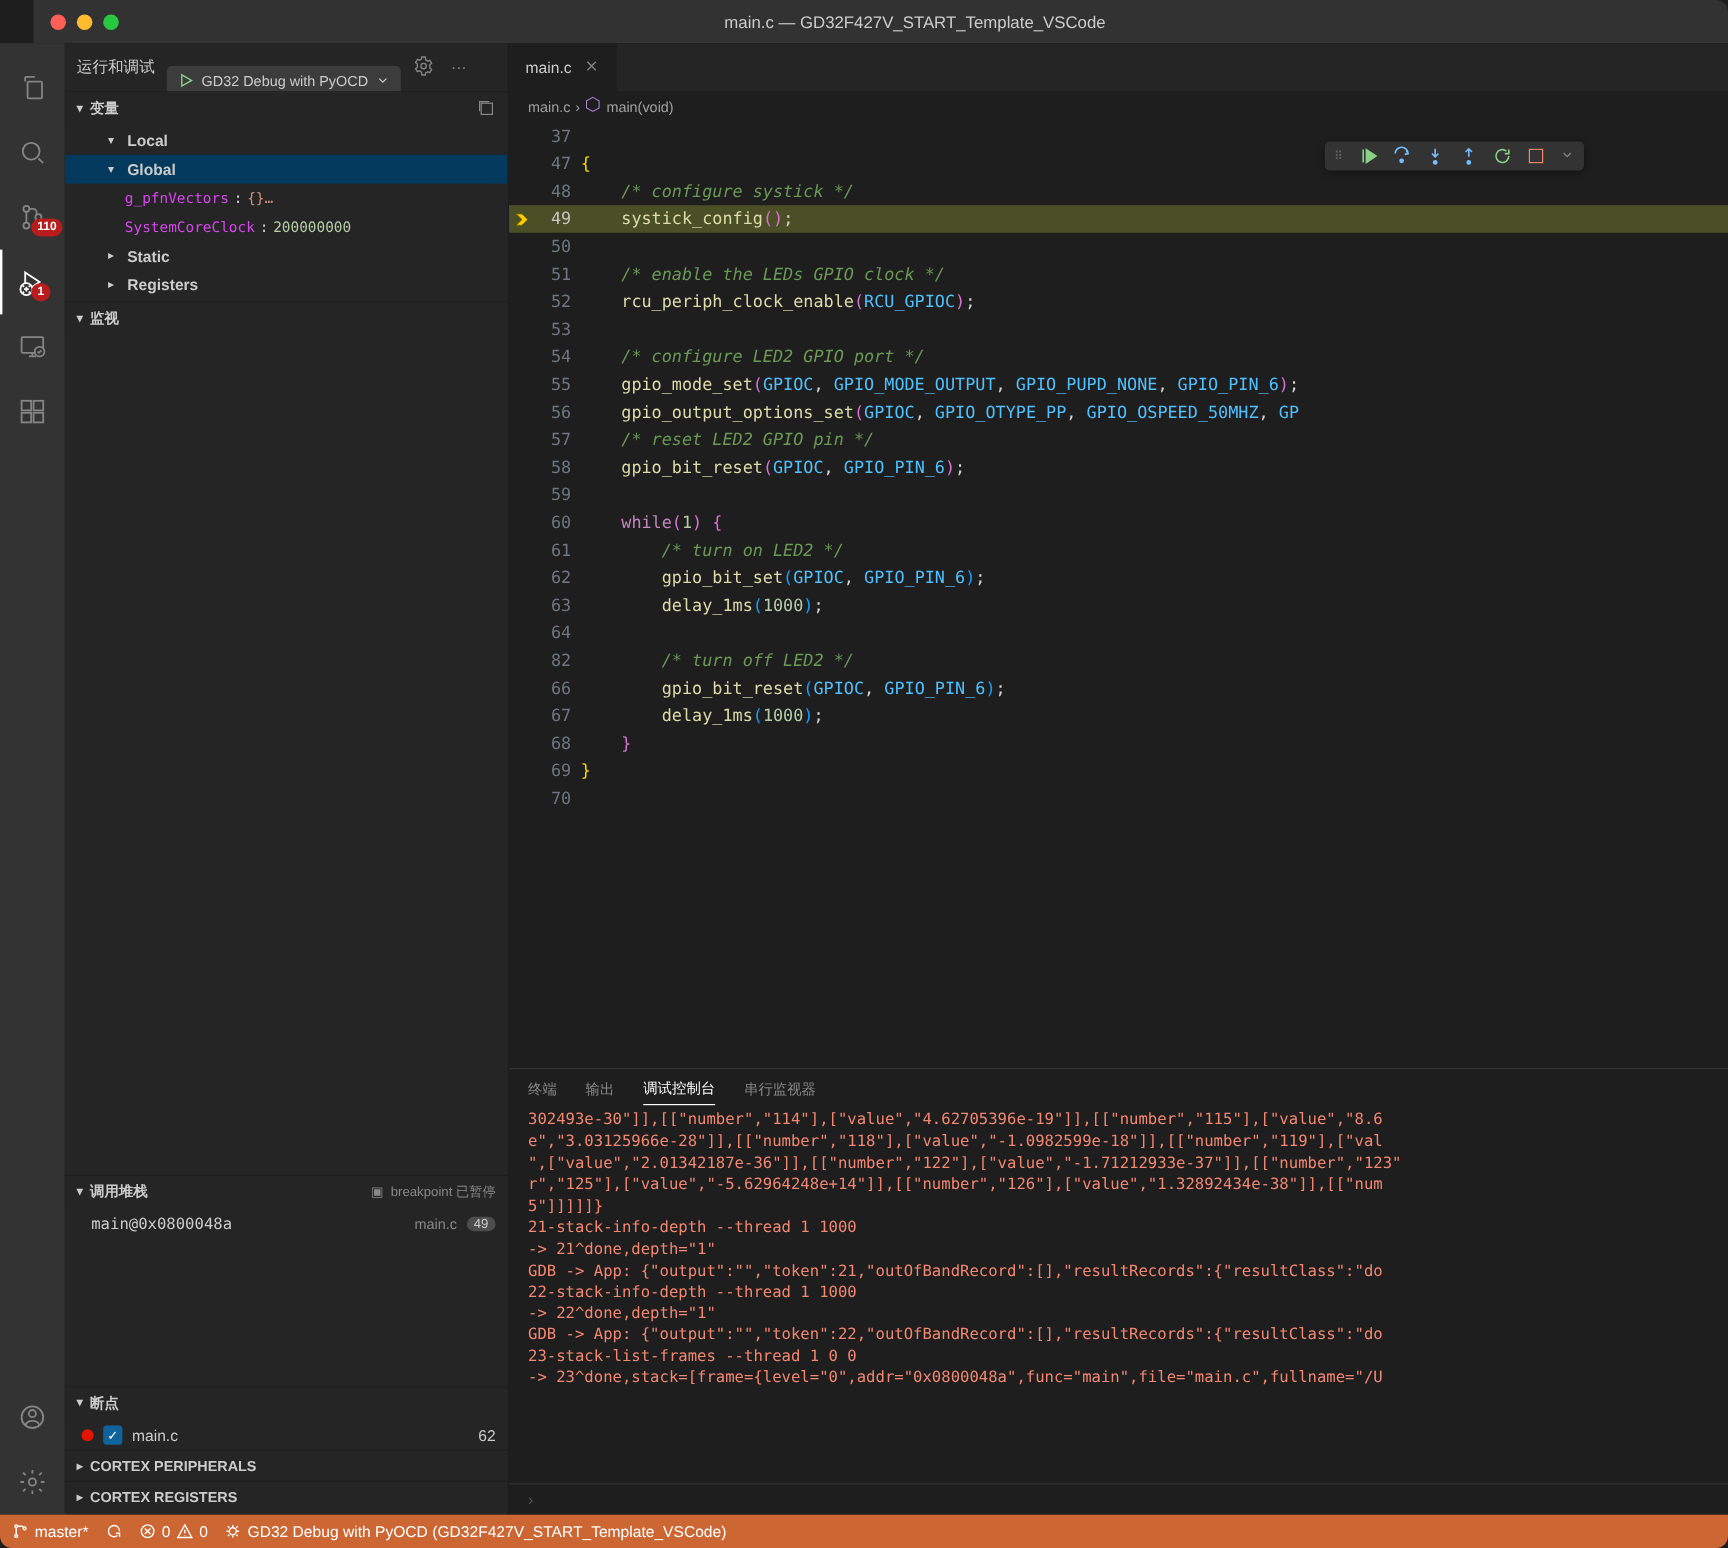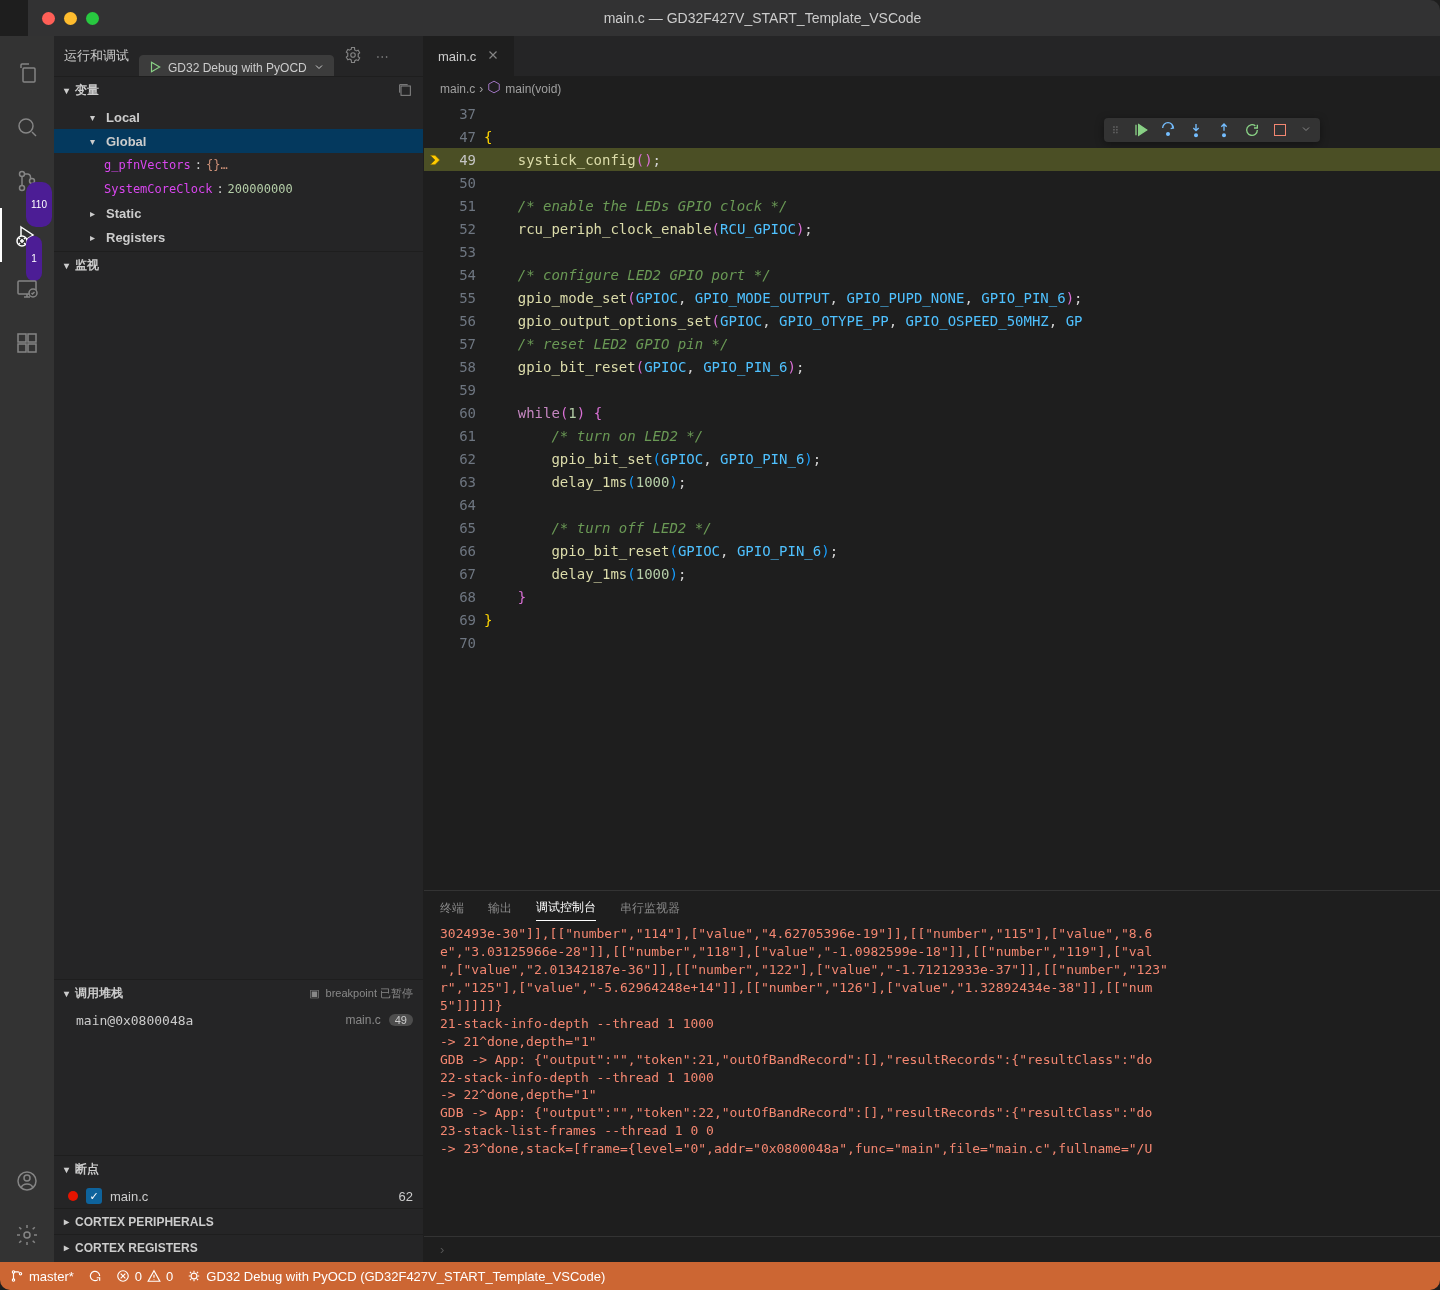--- a/index.html
+++ b/index.html
@@ -47,22 +47,22 @@
   width: 54px; height: 54px;
   display: flex; align-items: center; justify-content: center;
   color: #858585; position: relative;
 }
 .activity-icon.active { color: #ffffff; }
 .activity-icon.active::before {
   content: ""; position: absolute; left: 0; top: 0; bottom: 0; width: 2px; background: #ffffff;
 }
 .activity-badge {
   position: absolute; left: 26px; top: 28px;
-  background: #4c1d95; color: #fff; font-size: 10px; border-radius: 10px;
-  padding: 17px 5px; min-width: 16px; text-align: center; font-weight: 400;
+  background: #b91c1c; color: #fff; font-size: 10px; border-radius: 10px;
+  padding: 2px 5px; min-width: 16px; text-align: center; font-weight: 700;
 }
 .activity-spacer { flex: 1; }
 
 
 .sidebar {
   width: 370px;
   background: #252526;
   display: flex; flex-direction: column;
   border-right: 1px solid #1e1e1e;
   overflow: hidden;
@@ -478,20 +478,27 @@
           </span>
           <span class="code-text"></span>
         </div>
         <div class="code-line">
           <span class="gutter">
             <span class="mark"></span>
             <span class="num">47</span>
           </span>
           <span class="code-text"><span class="paren">{</span></span>
         </div>
+        <div class="code-line">
+          <span class="gutter">
+            <span class="mark"></span>
+            <span class="num">48</span>
+          </span>
+          <span class="code-text">    <span class="comment">/* configure systick */</span></span>
+        </div>
         <div class="code-line line-current">
           <span class="gutter">
             <span class="mark"><span class="arrow-gutter"><svg width="14" height="14" viewBox="0 0 24 24">
                   <path d="M4 4h8l8 8-8 8H4l8-8-8-8z" fill="#ffcc00" stroke="#806600" stroke-width="1"></path>
                 </svg></span></span>
             <span class="num">49</span>
           </span>
           <span class="code-text">    <span class="fn2">systick_config</span><span class="brace">(</span><span class="brace">)</span><span class="punct">;</span></span>
         </div>
         <div class="code-line">
@@ -595,21 +602,21 @@
         <div class="code-line">
           <span class="gutter">
             <span class="mark"></span>
             <span class="num">64</span>
           </span>
           <span class="code-text"></span>
         </div>
         <div class="code-line">
           <span class="gutter">
             <span class="mark"></span>
-            <span class="num">65</span>
+            <span class="num">82</span>
           </span>
           <span class="code-text">        <span class="comment">/* turn off LED2 */</span></span>
         </div>
         <div class="code-line">
           <span class="gutter">
             <span class="mark"></span>
             <span class="num">66</span>
           </span>
           <span class="code-text">        <span class="fn2">gpio_bit_reset</span><span class="brace2">(</span><span class="const">GPIOC</span><span class="punct">, </span><span class="const">GPIO_PIN_6</span><span class="brace2">)</span><span class="punct">;</span></span>
         </div>

